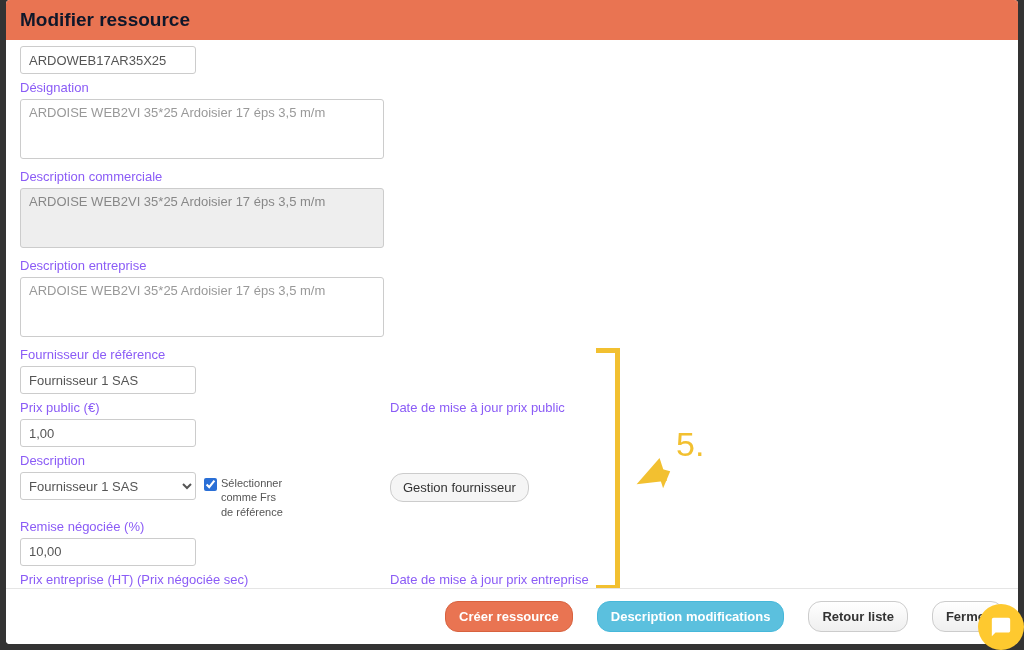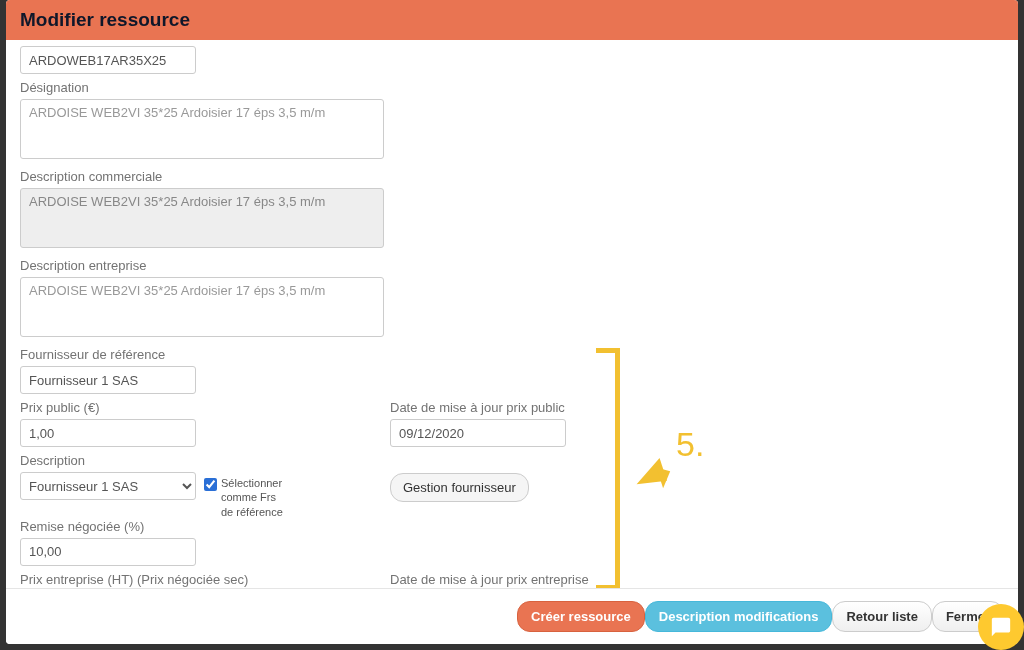--- a/index.html
+++ b/index.html
@@ -35,21 +35,21 @@
     .modal-body {
       flex: 1;
       padding: 6px 14px 10px 14px;
       overflow: hidden;
       position: relative;
     }
     .form-group { margin-bottom: 6px; }
     .form-label {
       display: block;
       font-size: 13px;
-      color: #737373;
+      color: #8b5cf6;
       margin-bottom: 4px;
     }
     .form-control {
       border: 1px solid #ccc;
       border-radius: 3px;
       padding: 5px 8px;
       font-size: 13px;
       color: #555;
       background: #fff;
     }
@@ -105,21 +105,21 @@
     .btn-blue {
       background: #5bc0de;
       border: 1px solid #46b8da;
       color: #fff;
     }
     .modal-footer {
       border-top: 1px solid #e5e5e5;
       padding: 12px 14px;
       display: flex;
       justify-content: flex-end;
-      gap: 0;
+      gap: 24px;
       background: #fff;
     }
     .annotation-bracket {
       position: absolute;
       left: 590px;
       top: 308px;
       width: 24px;
       height: 242px;
       border: 5px solid #f2c030;
       border-left: none;
@@ -199,21 +199,20 @@
     <div class="row">
       <div class="col-left">
         <div class="form-group">
           <label class="form-label">Prix public (€)</label>
           <input class="form-control short" value="1,00" style="">
         </div>
       </div>
       <div class="col-right">
         <div class="form-group">
           <label class="form-label">Date de mise à jour prix public</label>
-          <input class="form-control short" value="09/12/2020" style="">
         </div>
       </div>
     </div>
 
     <div class="row">
       <div class="col-left">
         <label class="form-label">Description</label>
         <div style="display:flex; gap:8px; align-items:flex-start;">
           <select class="form-control">
             <option>Fournisseur 1 SAS</option>

